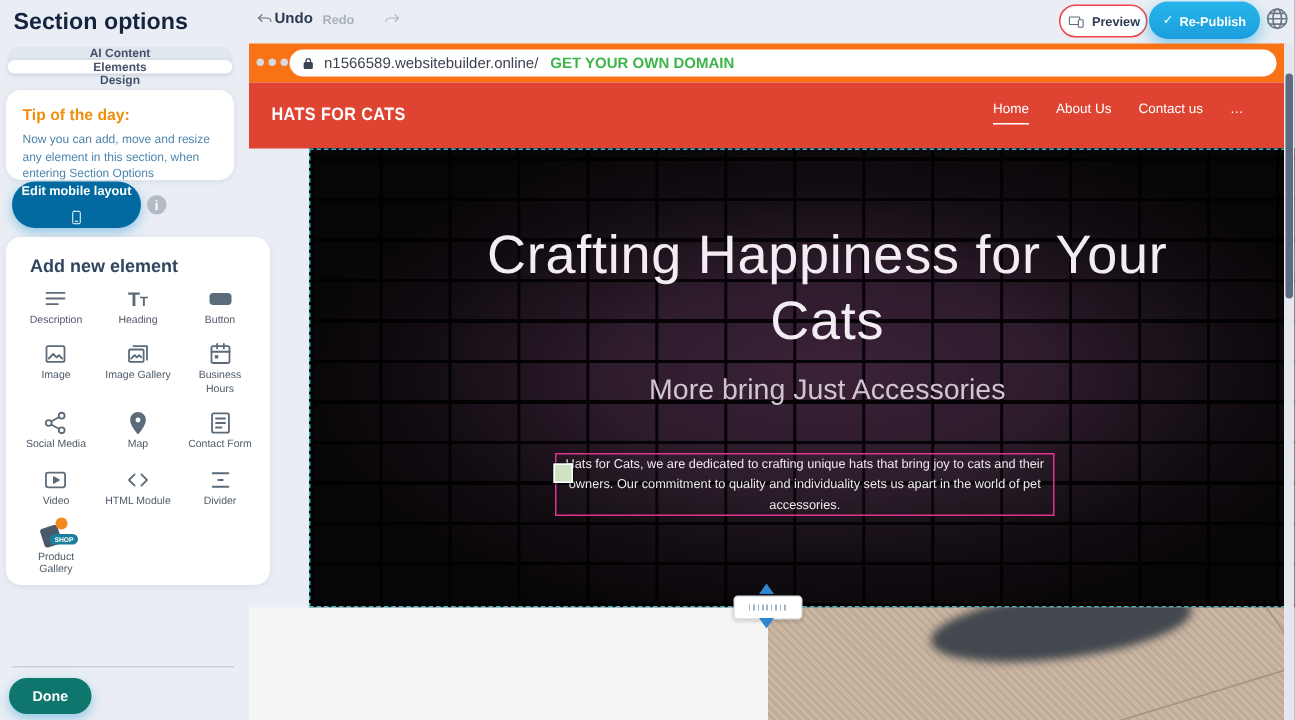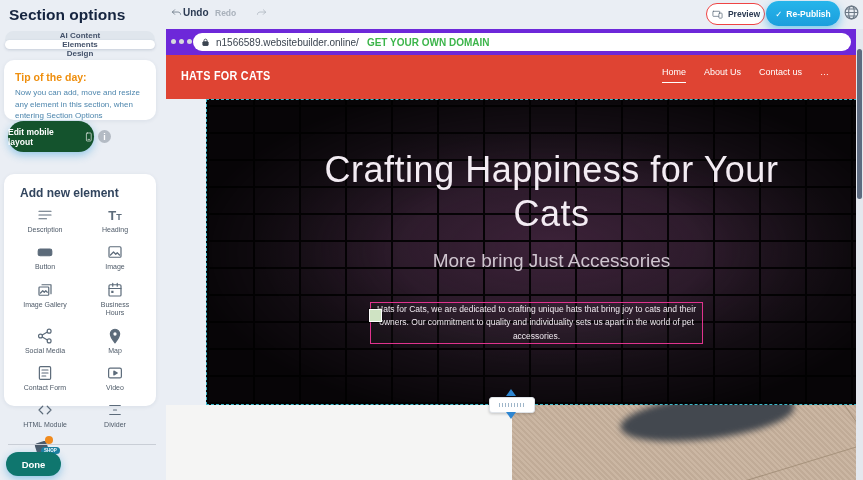--- a/index.html
+++ b/index.html
@@ -14,41 +14,41 @@
   .globe{position:absolute;left:843px;top:4px;width:17px;height:17px;cursor:pointer;}
 
   
   .tabs{position:absolute;left:5px;top:31px;width:150px;height:17px;background:#e0e6ed;border-radius:9px;display:flex;flex-direction:column;}
   .tab{flex:1;display:flex;align-items:center;justify-content:center;font-size:8px;font-weight:700;color:#44526a;border-radius:9px;cursor:pointer;}
   .tab.active{background:#fff;box-shadow:0 1px 3px rgba(30,50,90,.18);}
   .card{position:absolute;background:#fff;border-radius:10px;box-shadow:0 1px 4px rgba(30,50,90,.08);}
   .tip-card{left:4px;top:60px;width:152px;height:60px;}
   .tip-title{margin:11px 0 4px 11px;font-size:10.5px;font-weight:700;color:#ef8f0e;}
   .tip-body{margin:0 10px 0 11px;font-size:8px;line-height:1.45;color:#4e86ad;}
-  .btn-mobile{position:absolute;left:8px;top:121px;width:86px;height:31px;background:#14532d;border-radius:16px;display:flex;align-items:center;justify-content:center;gap:6px;font-size:8.5px;font-weight:700;color:#fff;box-shadow:0 3px 8px rgba(40,150,215,.45);cursor:pointer;}
+  .btn-mobile{position:absolute;left:8px;top:121px;width:86px;height:31px;background:#0369a1;border-radius:16px;display:flex;align-items:center;justify-content:center;gap:6px;font-size:8.5px;font-weight:700;color:#fff;box-shadow:0 3px 8px rgba(40,150,215,.45);cursor:pointer;flex-direction:column;}
   .info-dot{position:absolute;left:98px;top:130px;width:13px;height:13px;border-radius:50%;background:#b4bbc4;color:#fff;font-size:9px;font-weight:700;display:flex;align-items:center;justify-content:center;cursor:pointer;}
-  .elements-card{left:4px;top:174px;width:152px;height:232px;}
+  .elements-card{left:4px;top:158px;width:176px;height:232px;}
   .elements-title{margin:12px 0 6px 16px;font-size:12px;font-weight:600;color:#32455e;}
-  .el-grid{display:grid;grid-template-columns:repeat(2,1fr);row-gap:9px;padding:0 6px;}
+  .el-grid{display:grid;grid-template-columns:repeat(3,1fr);row-gap:9px;padding:0 6px;}
   .el-item{display:flex;flex-direction:column;align-items:center;cursor:pointer;}
   .el-icon{height:18px;display:flex;align-items:center;justify-content:center;}
   .el-icon svg{width:18px;height:18px;}
   .el-label{margin-top:2px;font-size:7px;line-height:1.2;color:#4e5a68;text-align:center;max-width:44px;}
   .tt{font-weight:700;color:#5c6b7a;font-size:13px;}
   .tt small{font-size:9px;font-weight:700;}
   .pg-icon{position:relative;width:22px;height:18px;}
   .pg-bag{position:absolute;left:2px;top:3px;width:12px;height:13px;background:#4b5a6a;border-radius:2px;transform:rotate(-18deg);}
   .pg-badge{position:absolute;left:11px;top:-3px;width:8px;height:8px;border-radius:50%;background:#f08a1d;}
   .pg-shop{position:absolute;left:7px;top:8px;padding:1px 3px;background:#1b7f9e;border-radius:5px;color:#fff;font-size:4.5px;font-weight:700;}
   .sep{position:absolute;left:8px;top:444px;width:148px;height:1px;background:#c9ced6;}
   .btn-done{position:absolute;left:6px;top:452px;width:55px;height:24px;background:#0f766e;border-radius:13px;display:flex;align-items:center;justify-content:center;font-size:9.5px;font-weight:700;color:#fff;box-shadow:0 3px 8px rgba(40,150,215,.45);cursor:pointer;}
 
   
   .preview{position:absolute;left:166px;top:29px;width:691px;height:451px;}
-  .chrome{position:absolute;left:0;top:0;width:691px;height:26px;background:#6d28d9;}
+  .chrome{position:absolute;left:0;top:0;width:691px;height:26px;background:#f97316;}
   .dots{position:absolute;left:5px;top:10px;display:flex;gap:3px;}
   .dot{width:5px;height:5px;border-radius:50%;background:#d6d9de;}
   .url-pill{position:absolute;left:27px;top:4px;width:658px;height:18px;background:#fff;border-radius:9px;display:flex;align-items:center;padding-left:8px;box-sizing:border-box;}
   .lock{width:9px;height:11px;margin-right:6px;}
   .url-text{font-size:10px;color:#3b4450;}
   .domain-cta{margin-left:8px;font-size:10px;font-weight:700;color:#3cb54a;cursor:pointer;}
 
   .site-header{position:absolute;left:0;top:26px;width:691px;height:44px;background:#df4433;}
   .logo{position:absolute;left:15px;top:14px;font-size:12px;font-weight:700;color:#fff;letter-spacing:.3px;transform:scaleX(.9);transform-origin:left;}
   .nav{position:absolute;right:28px;top:12px;display:flex;gap:18px;font-size:9px;color:#fff;}

